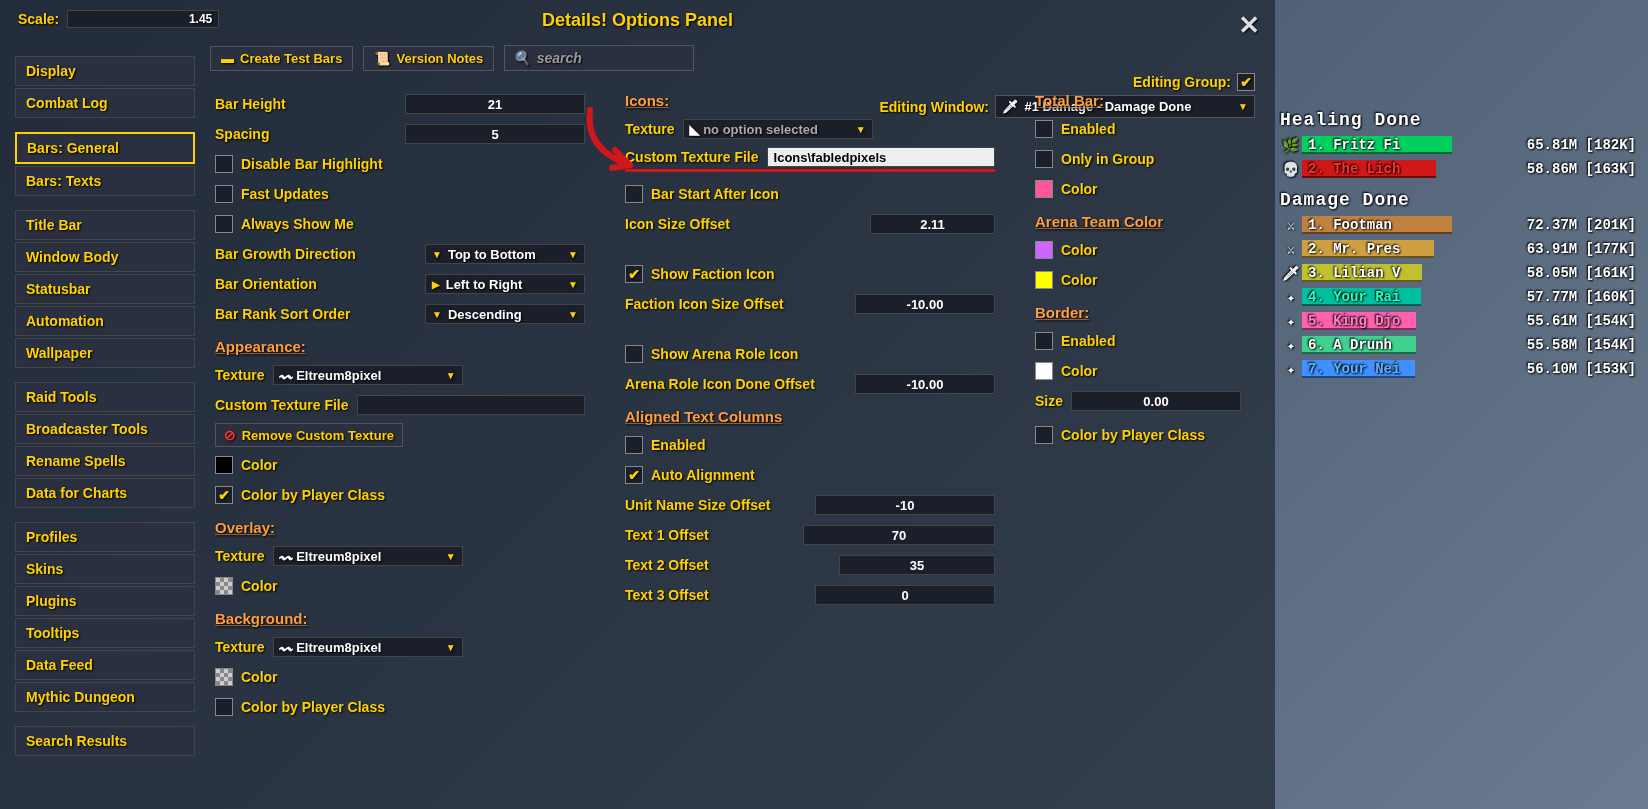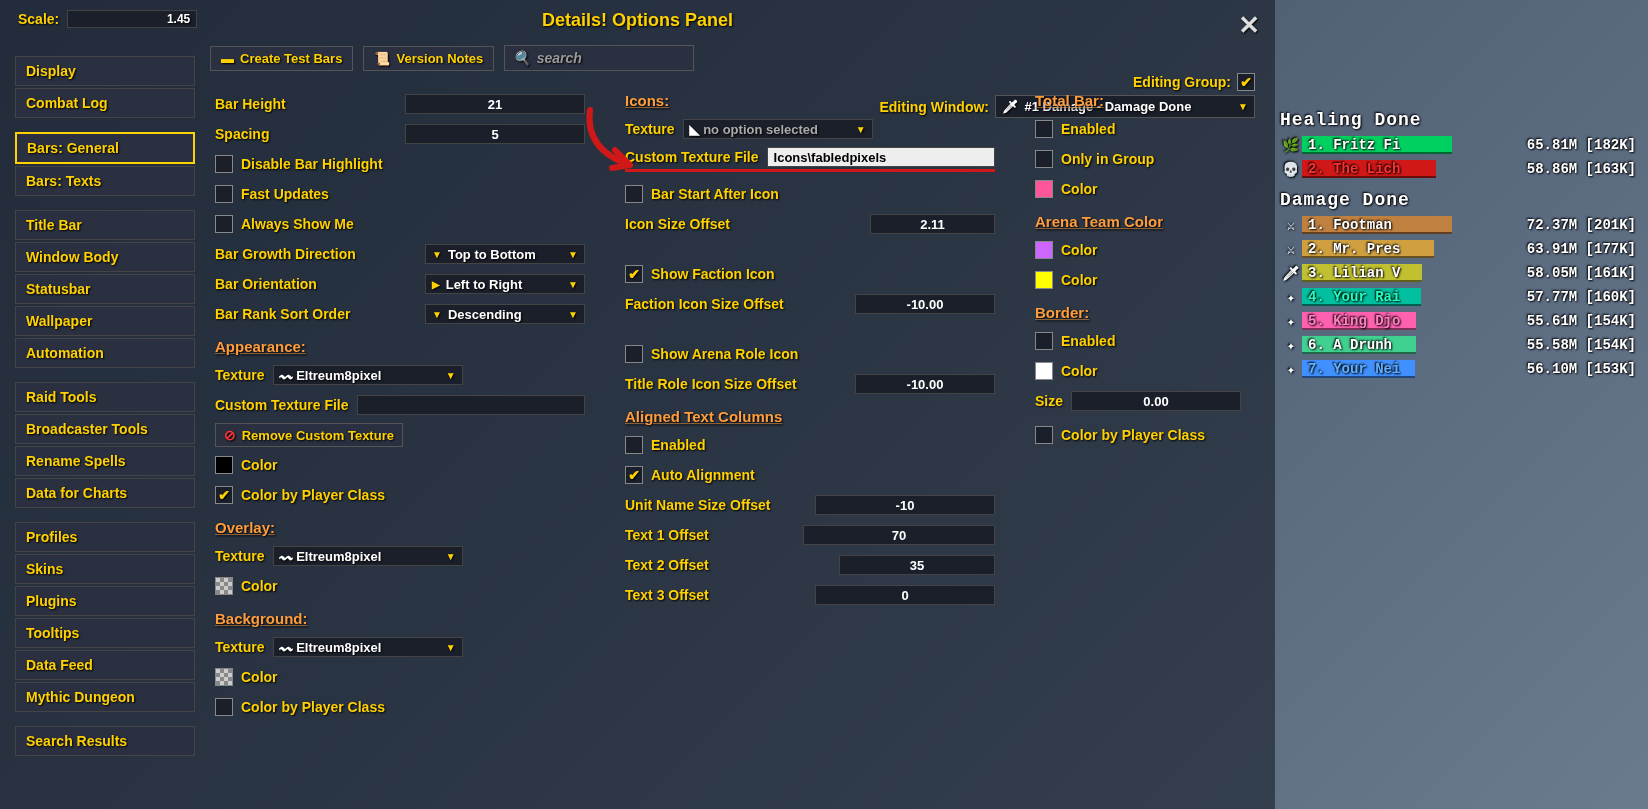--- a/index.html
+++ b/index.html
@@ -34,21 +34,21 @@
     top: 10px; right: 15px;
     font-size: 26px; color: #ddd; cursor: pointer;
     text-shadow: 1px 1px 2px #000;
   }
   .scale-row {
     position: absolute;
     top: 10px; left: 18px;
     display: flex; align-items: center; gap: 8px;
   }
   .slider {
-    width: 130px; height: 18px;
+    width: 152px; height: 18px;
     background: #1a1f2a;
     border: 1px solid #444;
     position: relative;
     color: #fff; font-size: 12px;
     display: flex; align-items: center; justify-content: flex-end;
     padding-right: 6px;
   }
   .topbar {
     position: absolute;
     top: 45px; left: 210px;
@@ -259,22 +259,22 @@
         <div class="side-item">Combat Log</div>
       </div>
       <div class="side-group">
         <div class="side-item active">Bars: General</div>
         <div class="side-item">Bars: Texts</div>
       </div>
       <div class="side-group">
         <div class="side-item">Title Bar</div>
         <div class="side-item">Window Body</div>
         <div class="side-item">Statusbar</div>
+        <div class="side-item">Automation</div>
         <div class="side-item">Wallpaper</div>
-        <div class="side-item">Automation</div>
       </div>
       <div class="side-group">
         <div class="side-item">Raid Tools</div>
         <div class="side-item">Broadcaster Tools</div>
         <div class="side-item">Rename Spells</div>
         <div class="side-item">Data for Charts</div>
       </div>
       <div class="side-group">
         <div class="side-item">Profiles</div>
         <div class="side-item">Skins</div>
@@ -423,21 +423,21 @@
             <span>-10.00</span>
           </div>
       </div>
 
       <div style="height:20px"></div>
       <div class="row">
           <div class="checkbox"></div>
           <span class="label">Show Arena Role Icon</span>
         </div>
       <div class="row">
-        <span class="label">Title Role Icon Size Offset</span>
+        <span class="label">Arena Role Icon Done Offset</span>
         <div class="numbox" style="margin-left:auto;width:140px">
             <span>-10.00</span>
           </div>
       </div>
 
       <div class="section-head">Aligned Text Columns</div>
       <div class="row">
           <div class="checkbox"></div>
           <span class="label">Enabled</span>
         </div>

